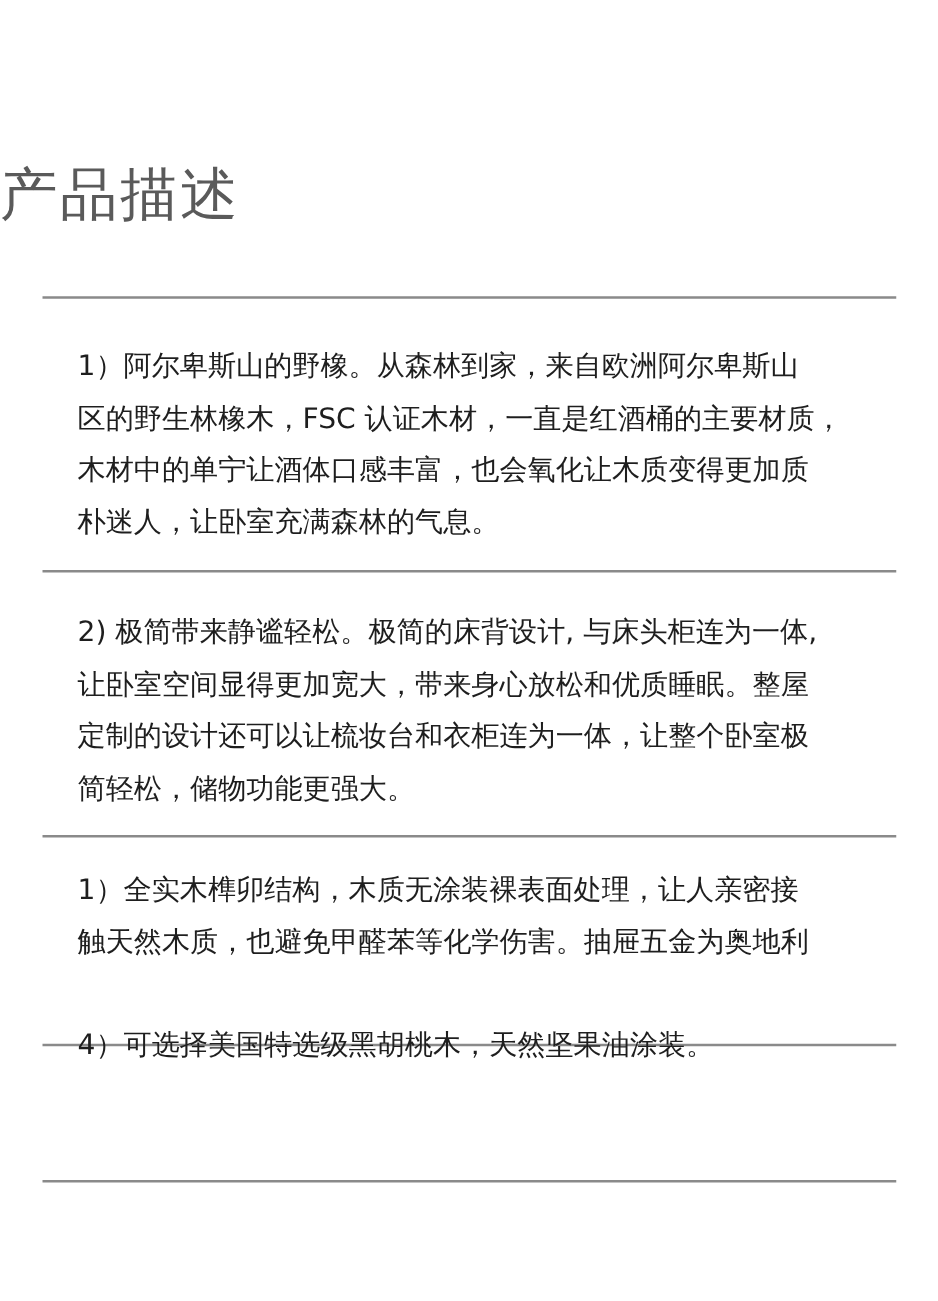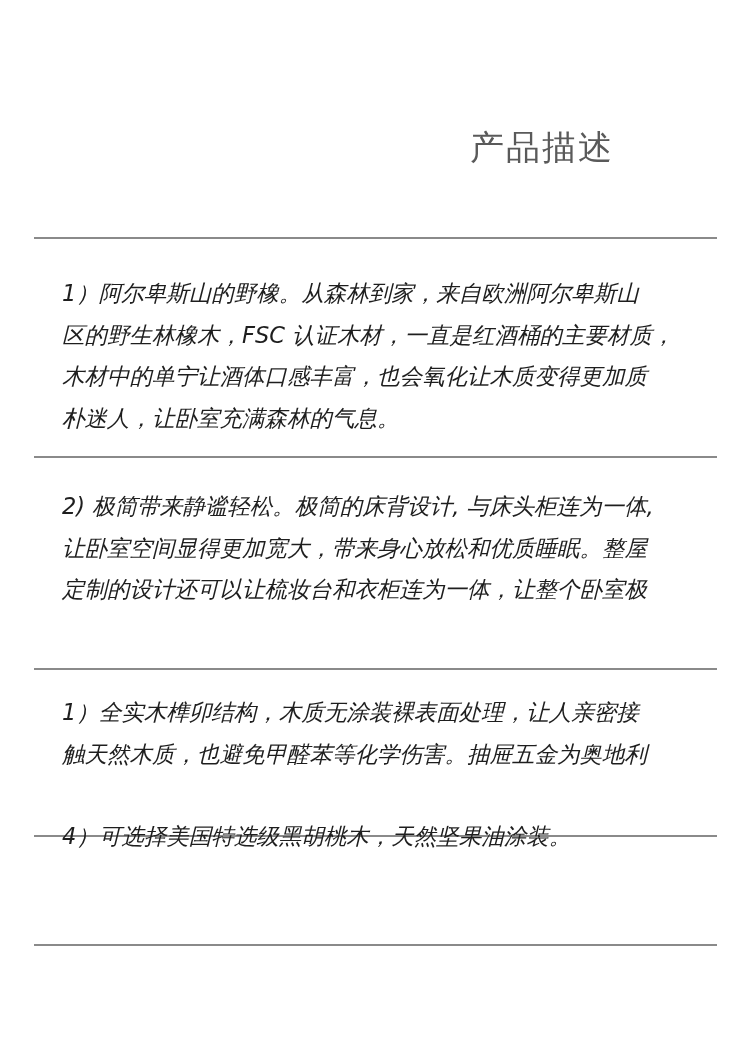--- a/index.html
+++ b/index.html
@@ -1,23 +1,23 @@
 <!DOCTYPE html>
 <html><head>
   <meta charset="utf-8">
   <style>
     html, body { margin: 0; padding: 0; background: #ffffff; }
     body { width: 750px; height: 1041px; position: relative; overflow: hidden;
       font-family: "DejaVu Sans", "Liberation Sans", sans-serif; }
-    .title { position: absolute; left: 0; width: 614px; top: 92px; text-align: right;
-      font-size: 34px; color: #5a5a5a; letter-spacing: 2px; line-height: 64px; font-weight: normal; }
+    .title { position: absolute; left: 0; width: 614px; top: 92px; text-align: left;
+      font-size: 46px; color: #5a5a5a; letter-spacing: 2px; line-height: 64px; font-weight: normal; }
     .divider { position: absolute; left: 34px; width: 683px; height: 2px; background: #8a8a8a; }
     .para { position: absolute; left: 62px; width: 640px; font-size: 22.5px; color: #1e1e1e;
       line-height: 41.5px; margin: 0; }
-    .line { display: block; white-space: nowrap; font-style: italic; }
+    .line { display: block; white-space: nowrap; }
   </style>
 </head>
 <body>
 
 <h1 class="title">产品描述</h1>
 
 <div class="divider" style="top:237px"></div>
 
 <div class="para" style="top:273px">
   <span class="line">1）阿尔卑斯山的野橡。从森林到家，来自欧洲阿尔卑斯山</span>
@@ -25,20 +25,21 @@
   <span class="line">木材中的单宁让酒体口感丰富，也会氧化让木质变得更加质</span>
   <span class="line">朴迷人，让卧室充满森林的气息。</span>
 </div>
 
 <div class="divider" style="top:456px"></div>
 
 <div class="para" style="top:486px">
   <span class="line">2) 极简带来静谧轻松。极简的床背设计, 与床头柜连为一体,</span>
   <span class="line">让卧室空间显得更加宽大，带来身心放松和优质睡眠。整屋</span>
   <span class="line">定制的设计还可以让梳妆台和衣柜连为一体，让整个卧室极</span>
+  <span class="line">简轻松，储物功能更强大。</span>
 </div>
 
 <div class="divider" style="top:668px"></div>
 
 <div class="para" style="top:692px">
   <span class="line">1）全实木榫卯结构，木质无涂装裸表面处理，让人亲密接</span>
   <span class="line">触天然木质，也避免甲醛苯等化学伤害。抽屉五金为奥地利</span>
 </div>
 
 <div class="divider" style="top:835px"></div>

